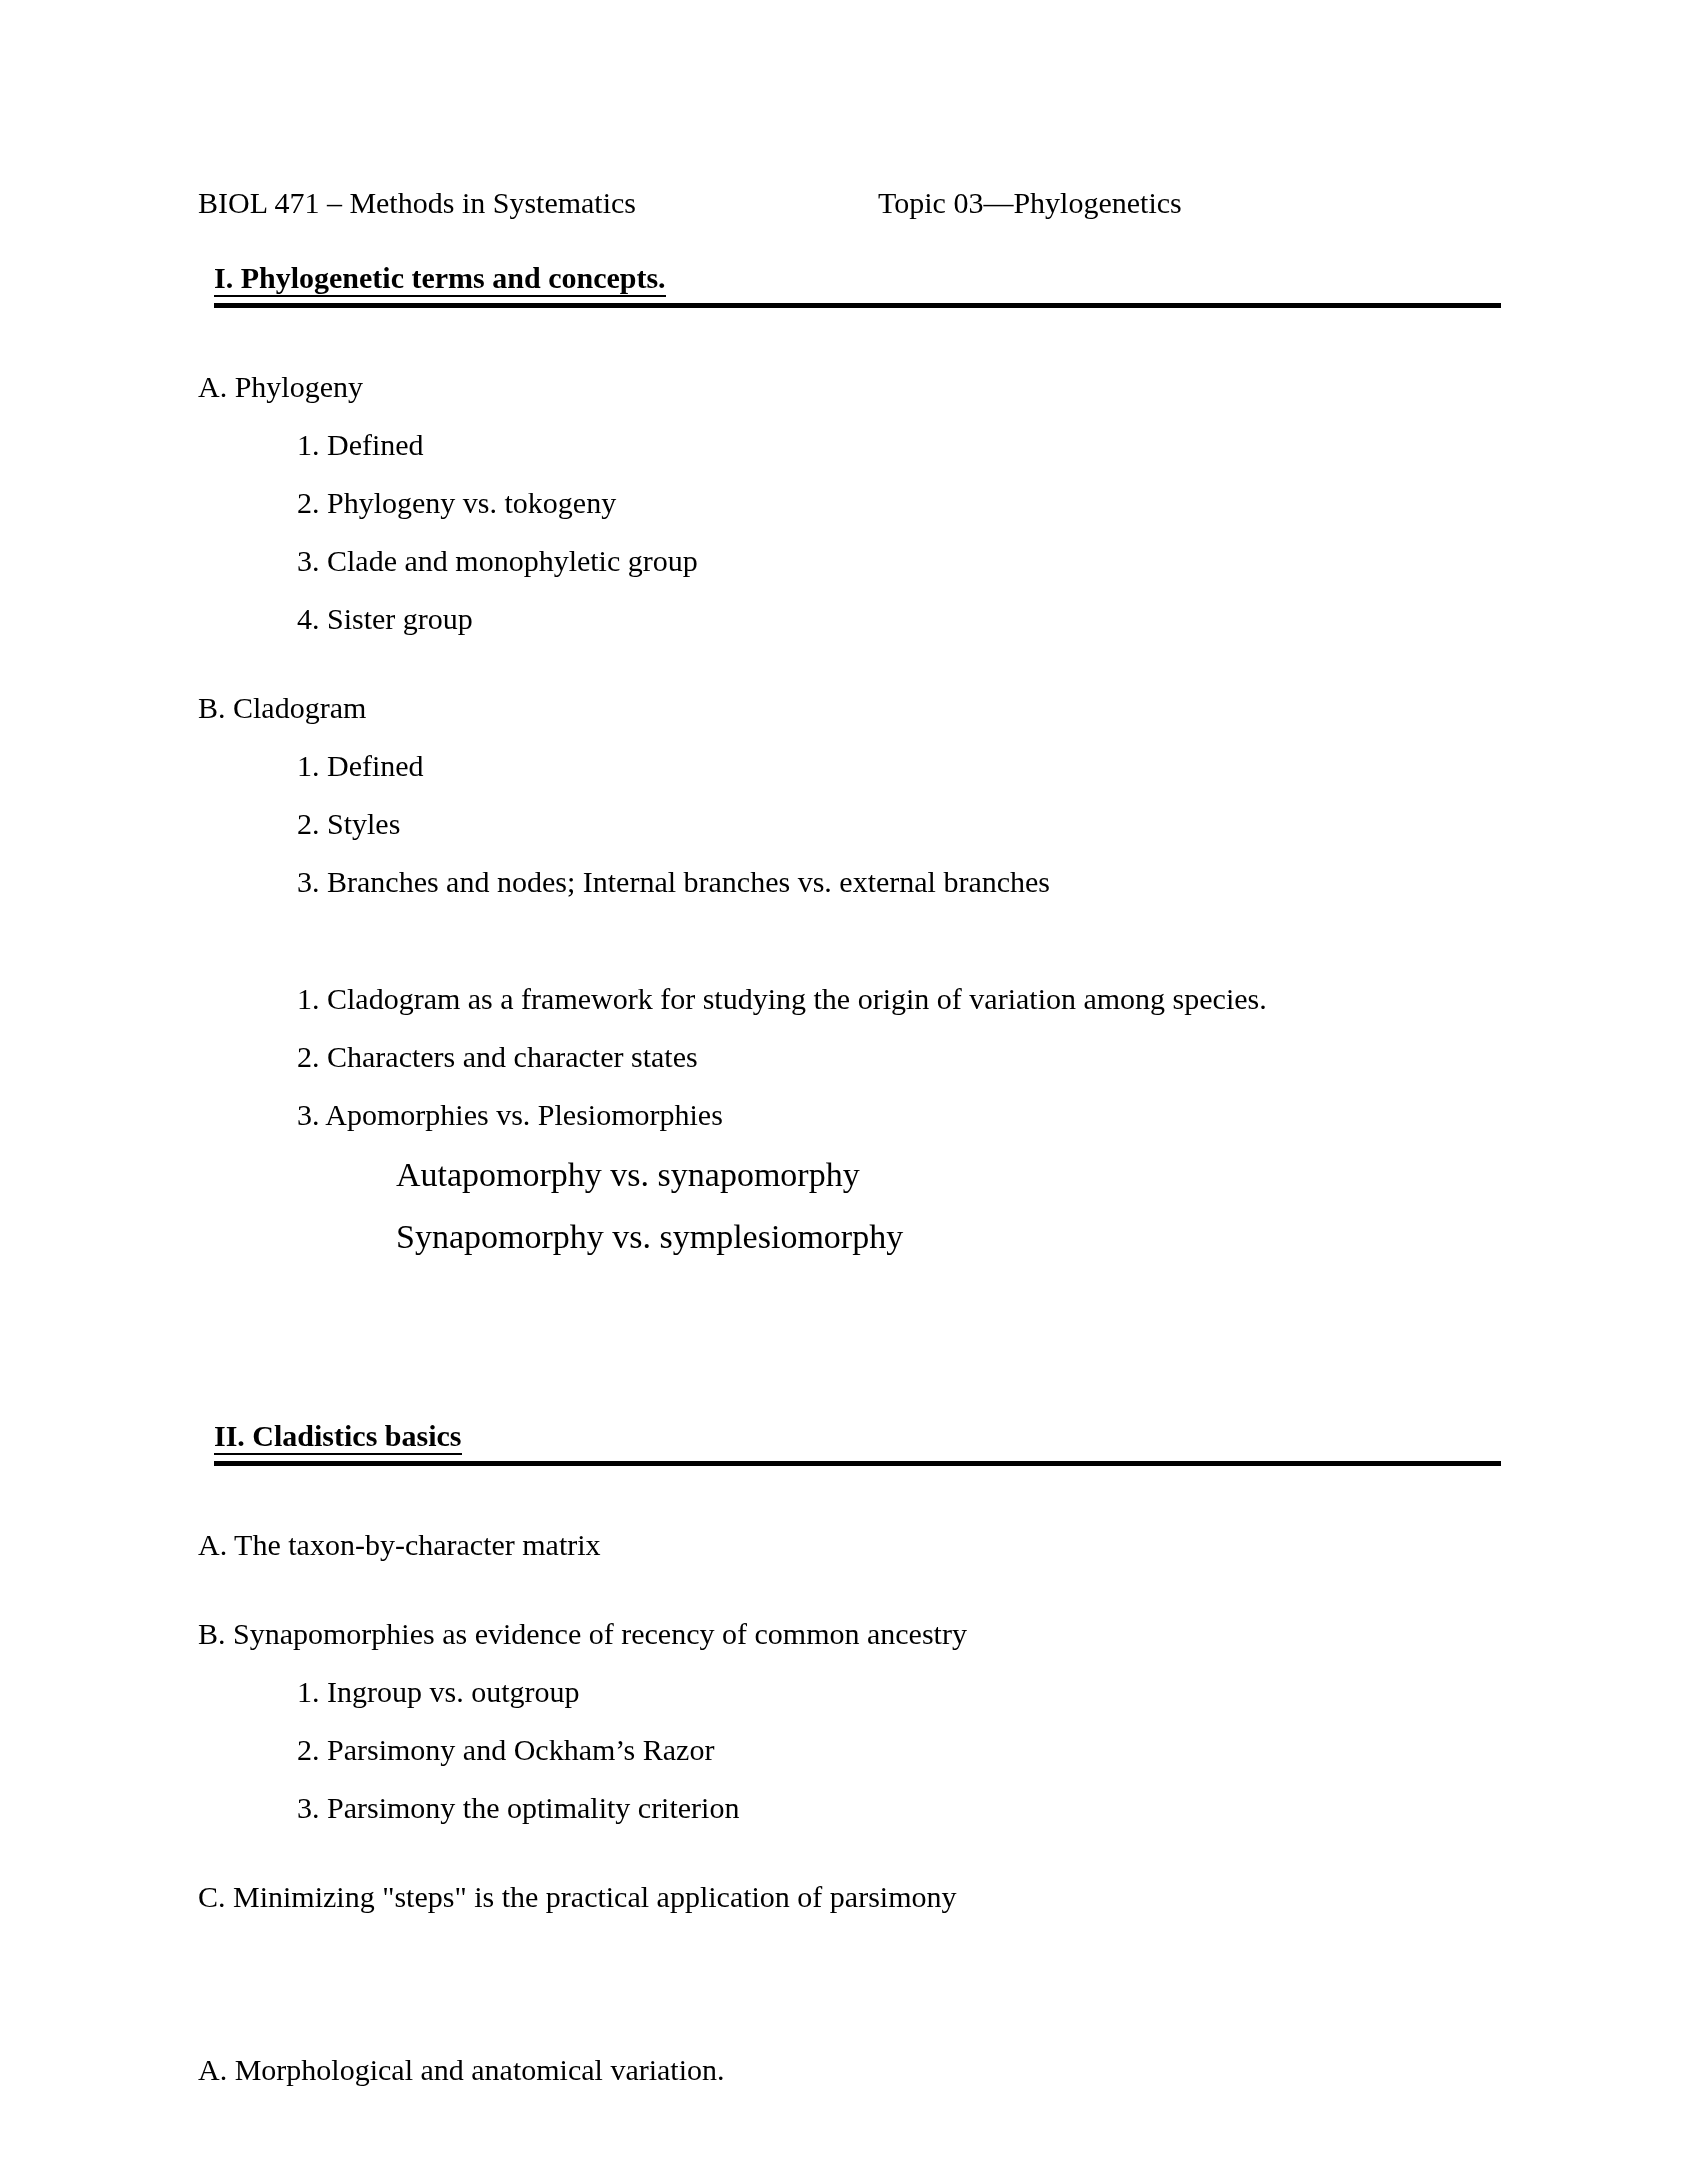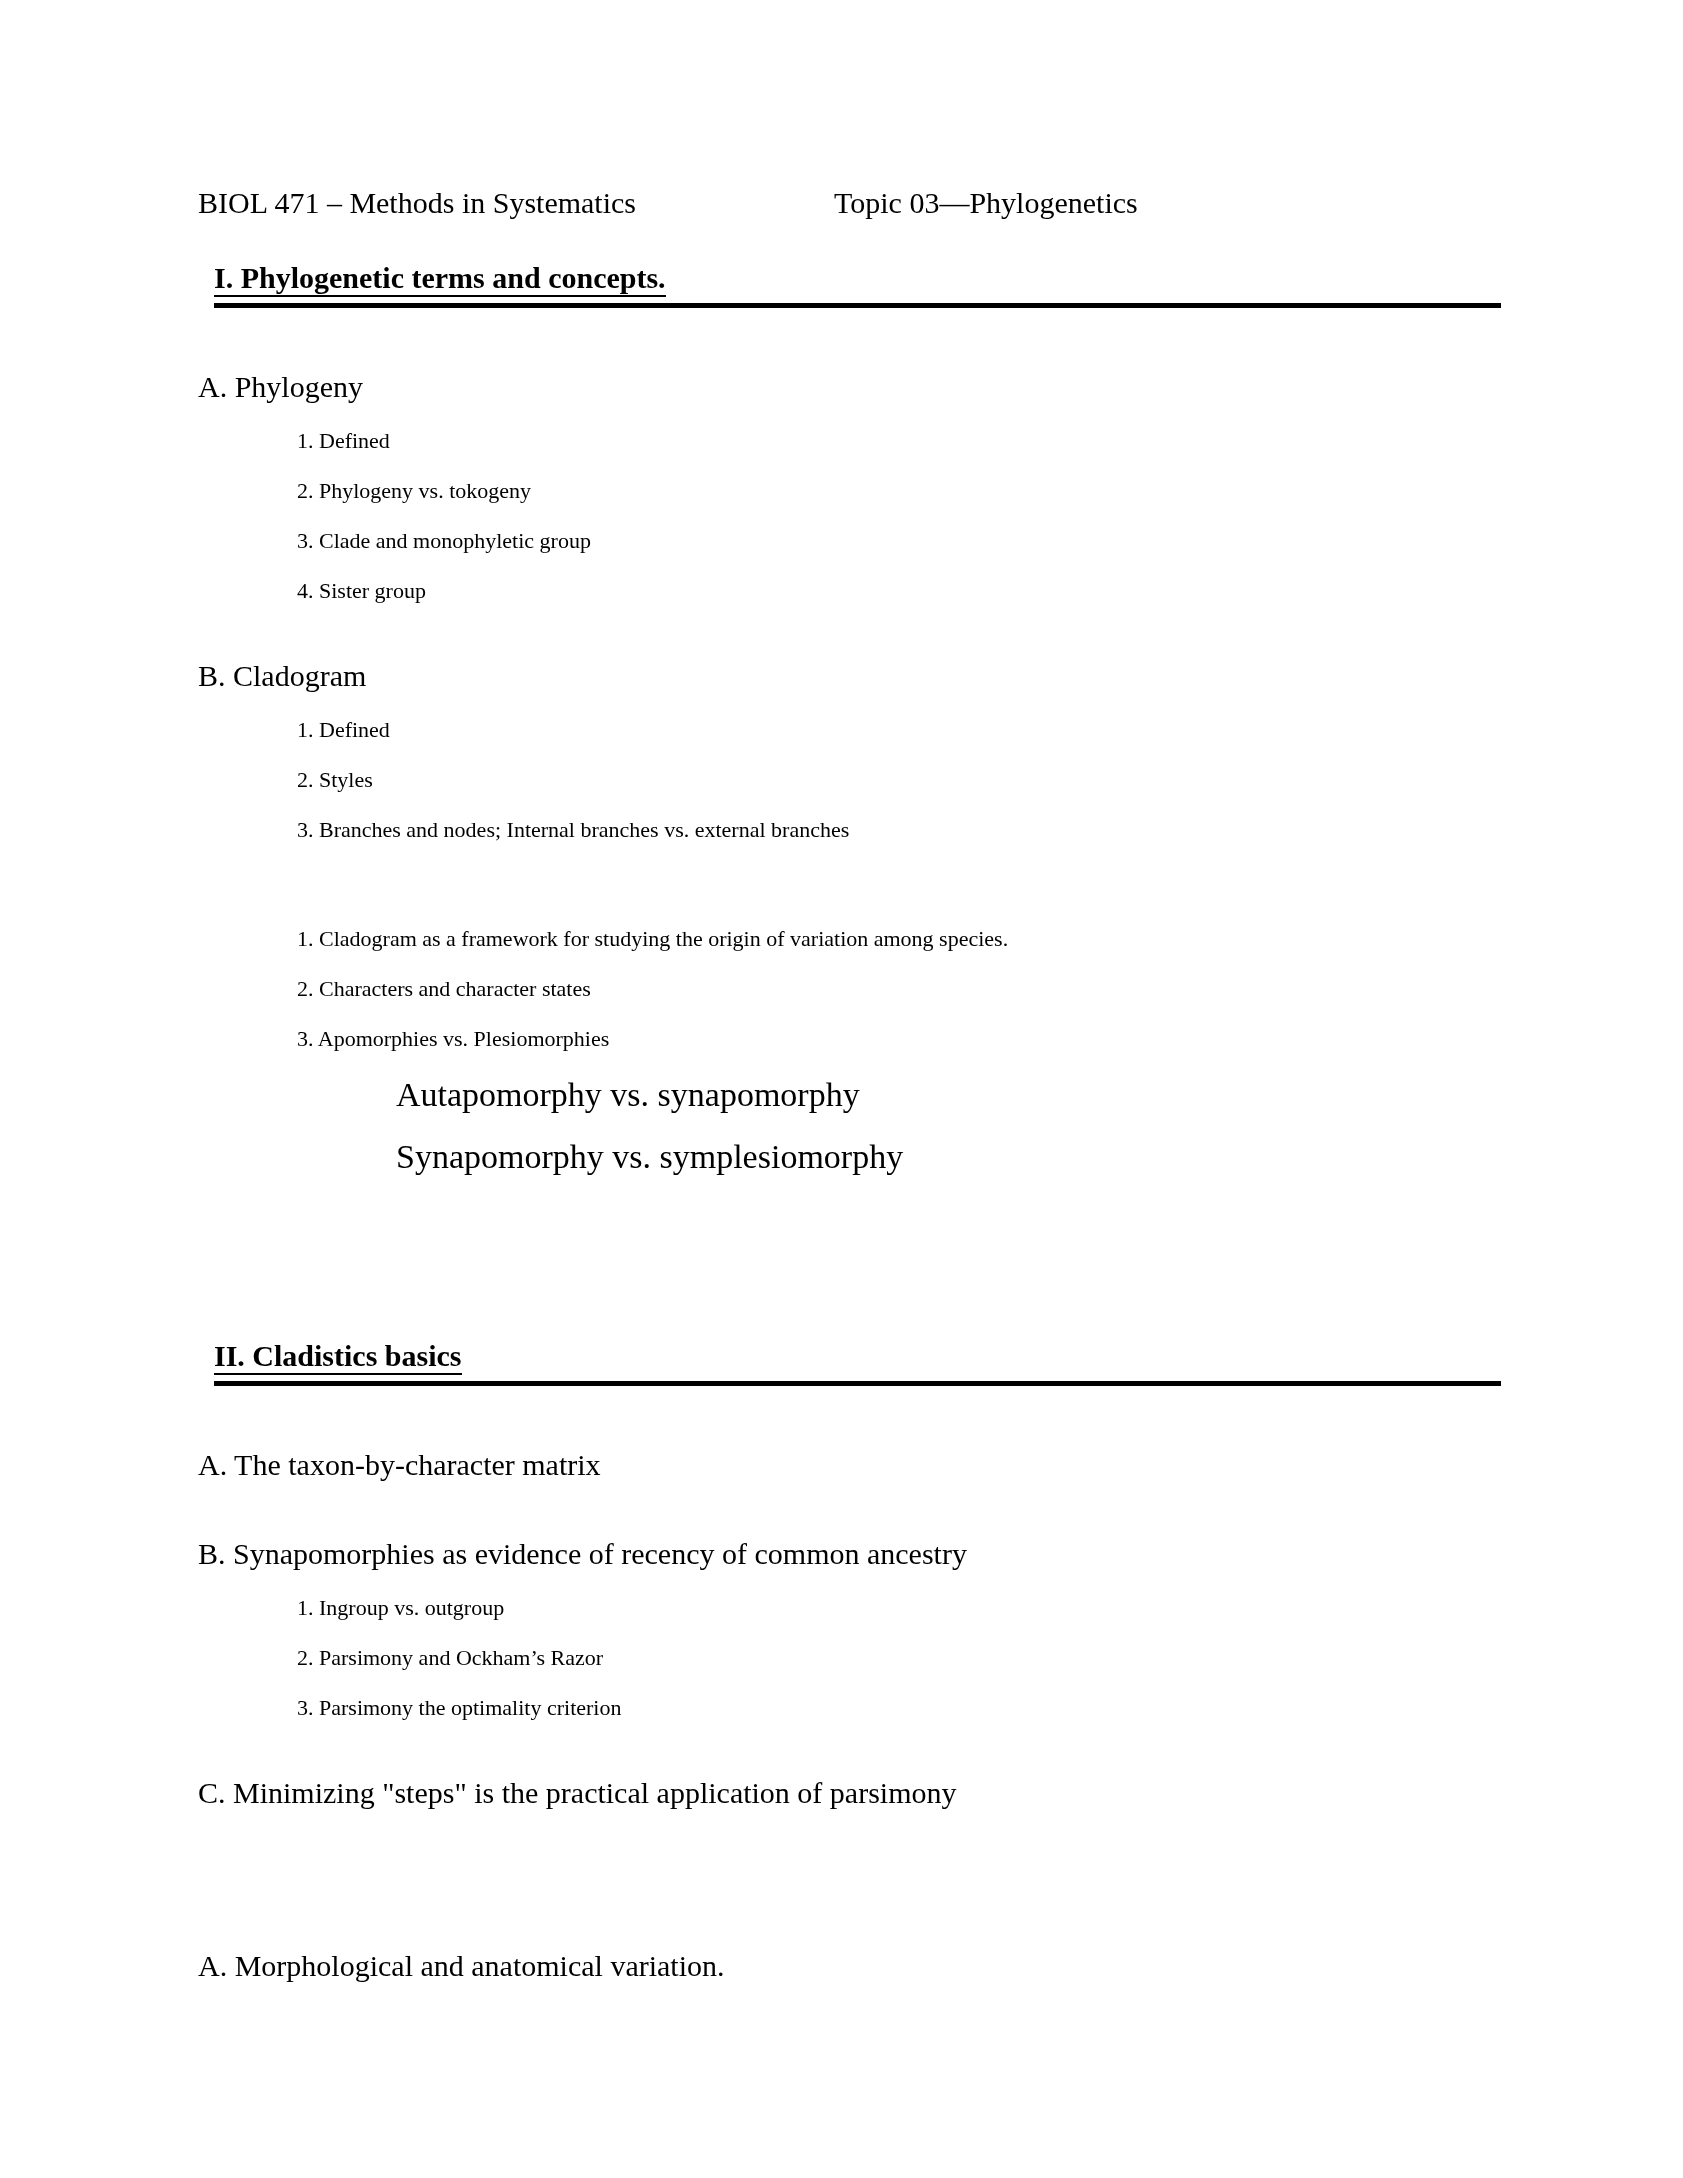--- a/index.html
+++ b/index.html
@@ -19,20 +19,21 @@
     box-sizing: border-box;
     padding: 188px 198px 0 198px;
     overflow: hidden;
   }
   .doc-header {
     display: flex;
     align-items: flex-end;
     font-size: 30px;
     line-height: 1.0;
     margin: 0 0 45px 0;
+    gap: 44px;
   }
   .doc-header .course {
     white-space: pre;
   }
   .doc-header .topic {
     white-space: pre;
     margin-left: 198px;
   }
   .section-heading {
     font-size: 30px;
@@ -51,21 +52,21 @@
     padding-bottom: 2px;
   }
   .lvl1 {
     font-size: 30px;
     line-height: 1.0;
     margin: 0 0 0 0;
     padding: 0;
     white-space: pre;
   }
   .lvl2 {
-    font-size: 22px;
+    font-size: 30px;
     line-height: 1.0;
     margin: 0;
     padding-left: 99px;
     white-space: pre;
   }
   .lvl3 {
     font-size: 34px;
     line-height: 1.0;
     margin: 0;
     padding-left: 198px;

